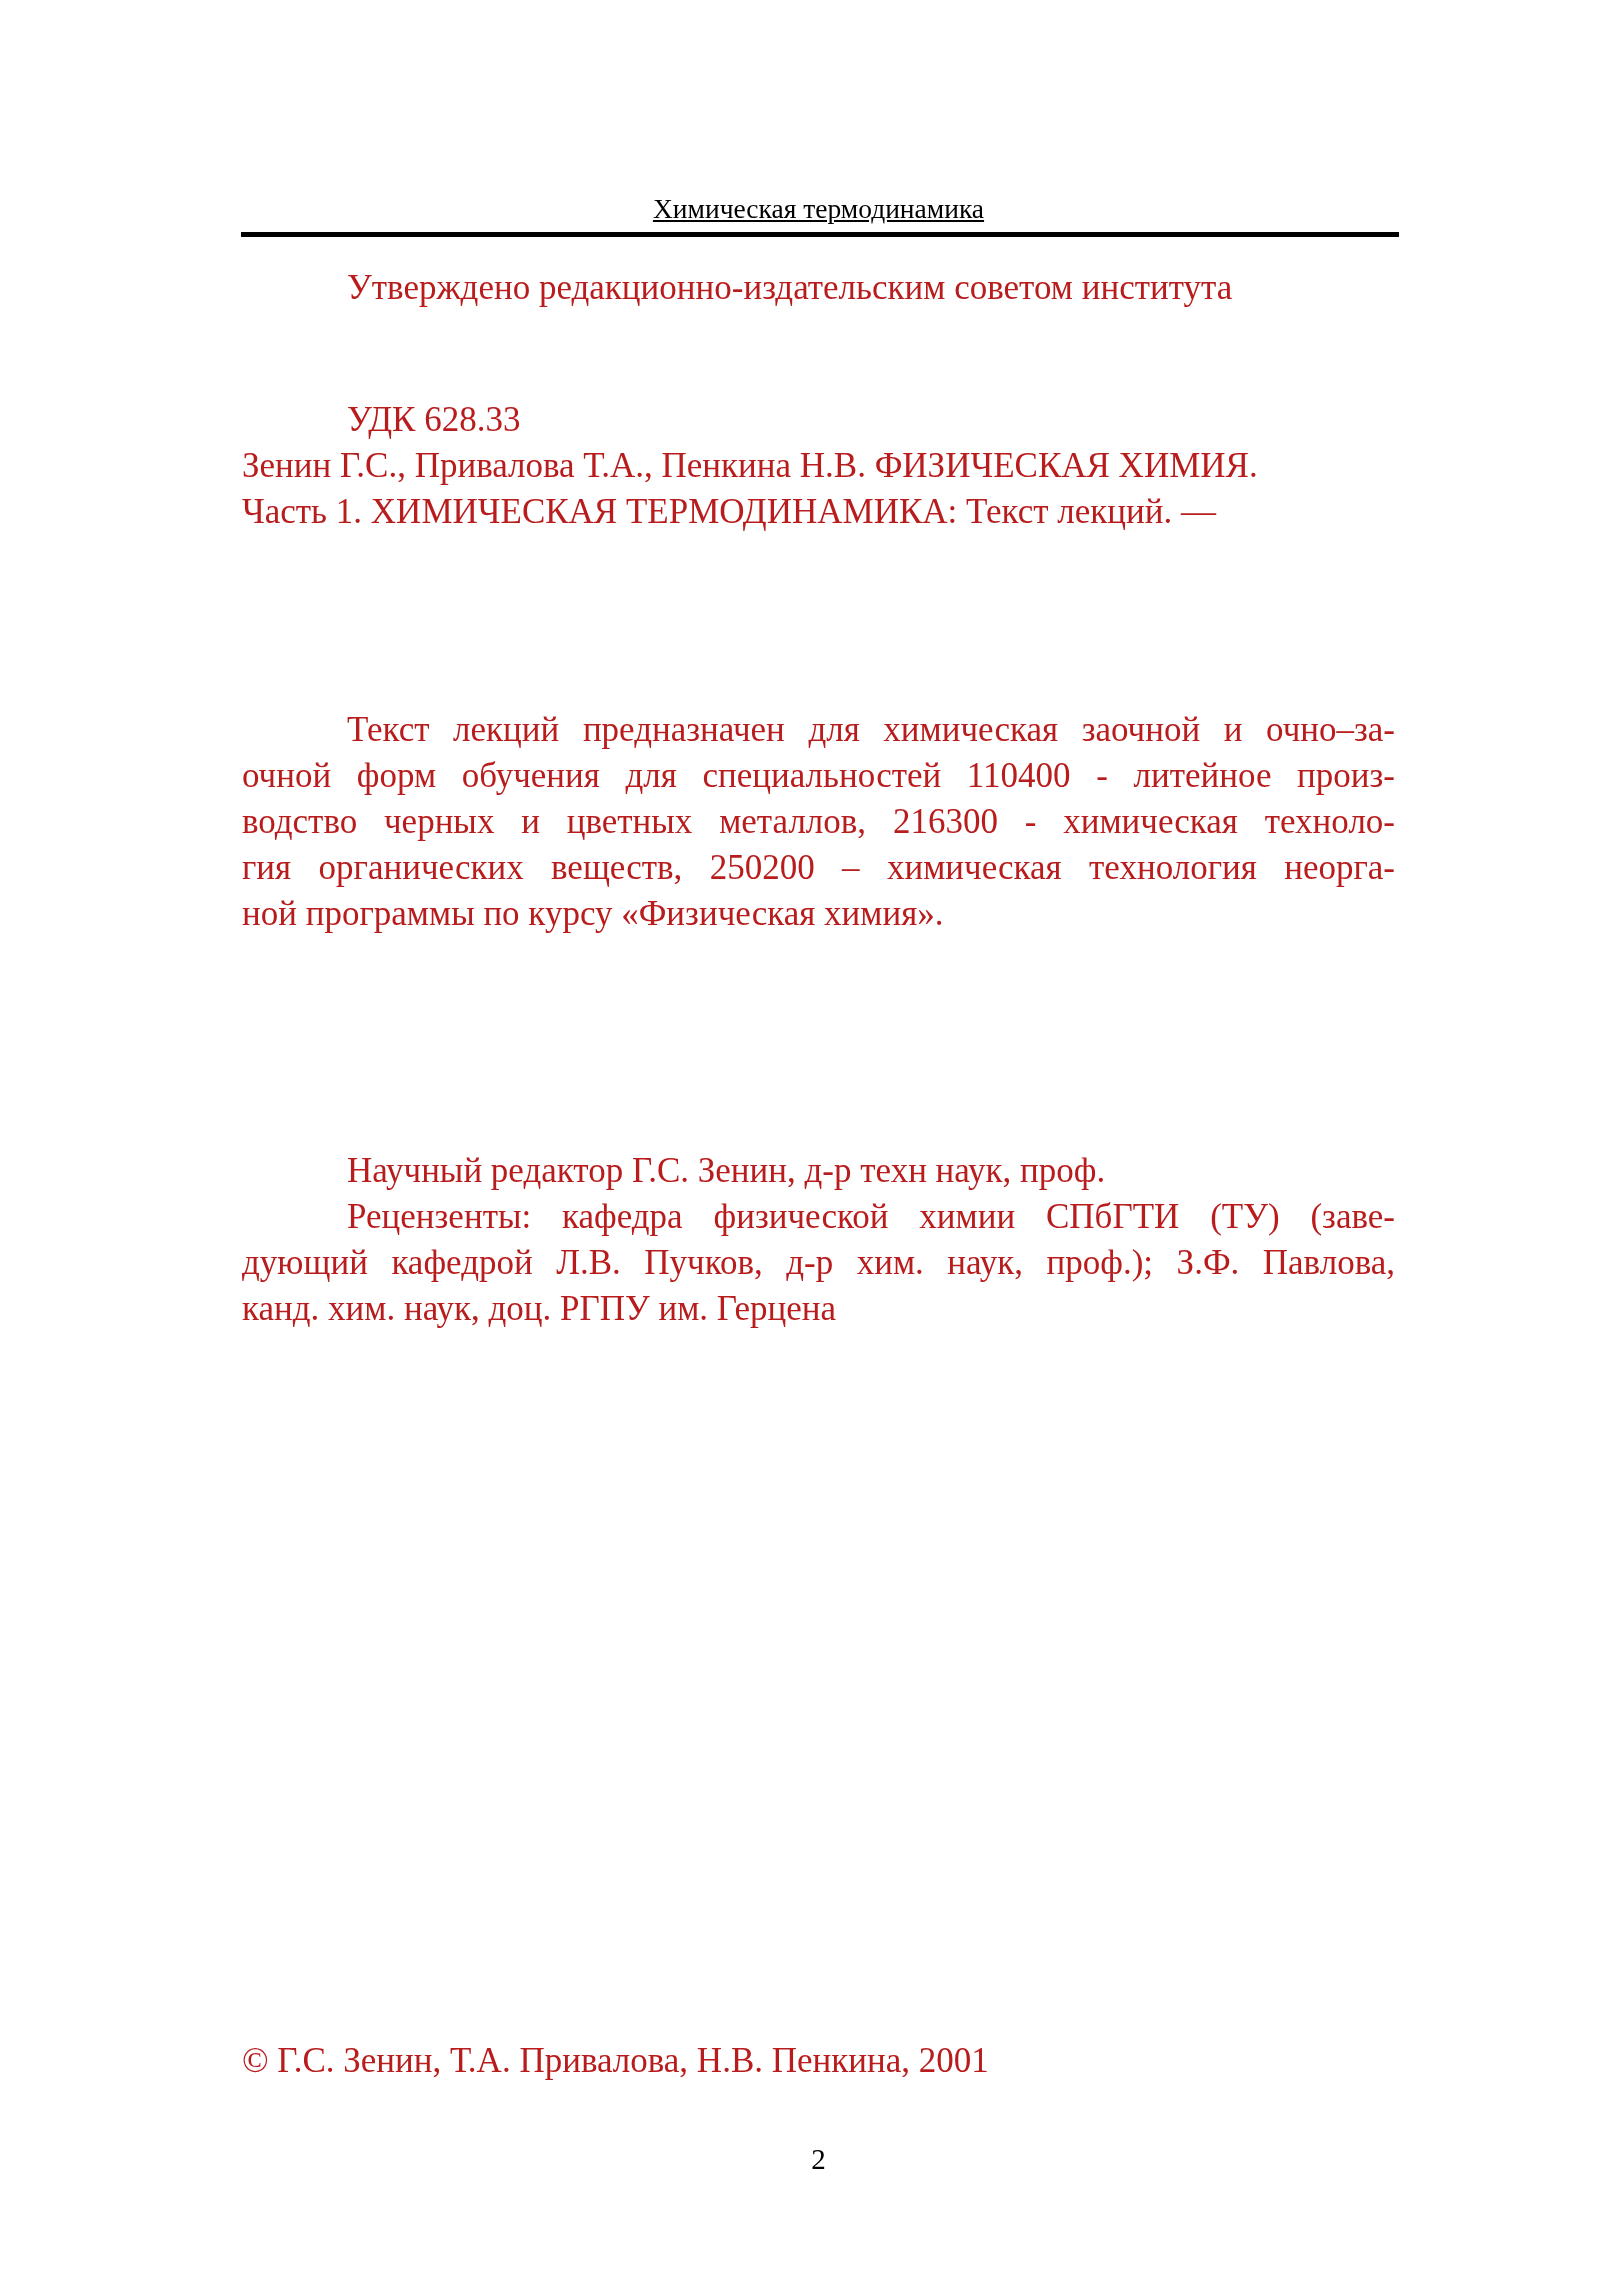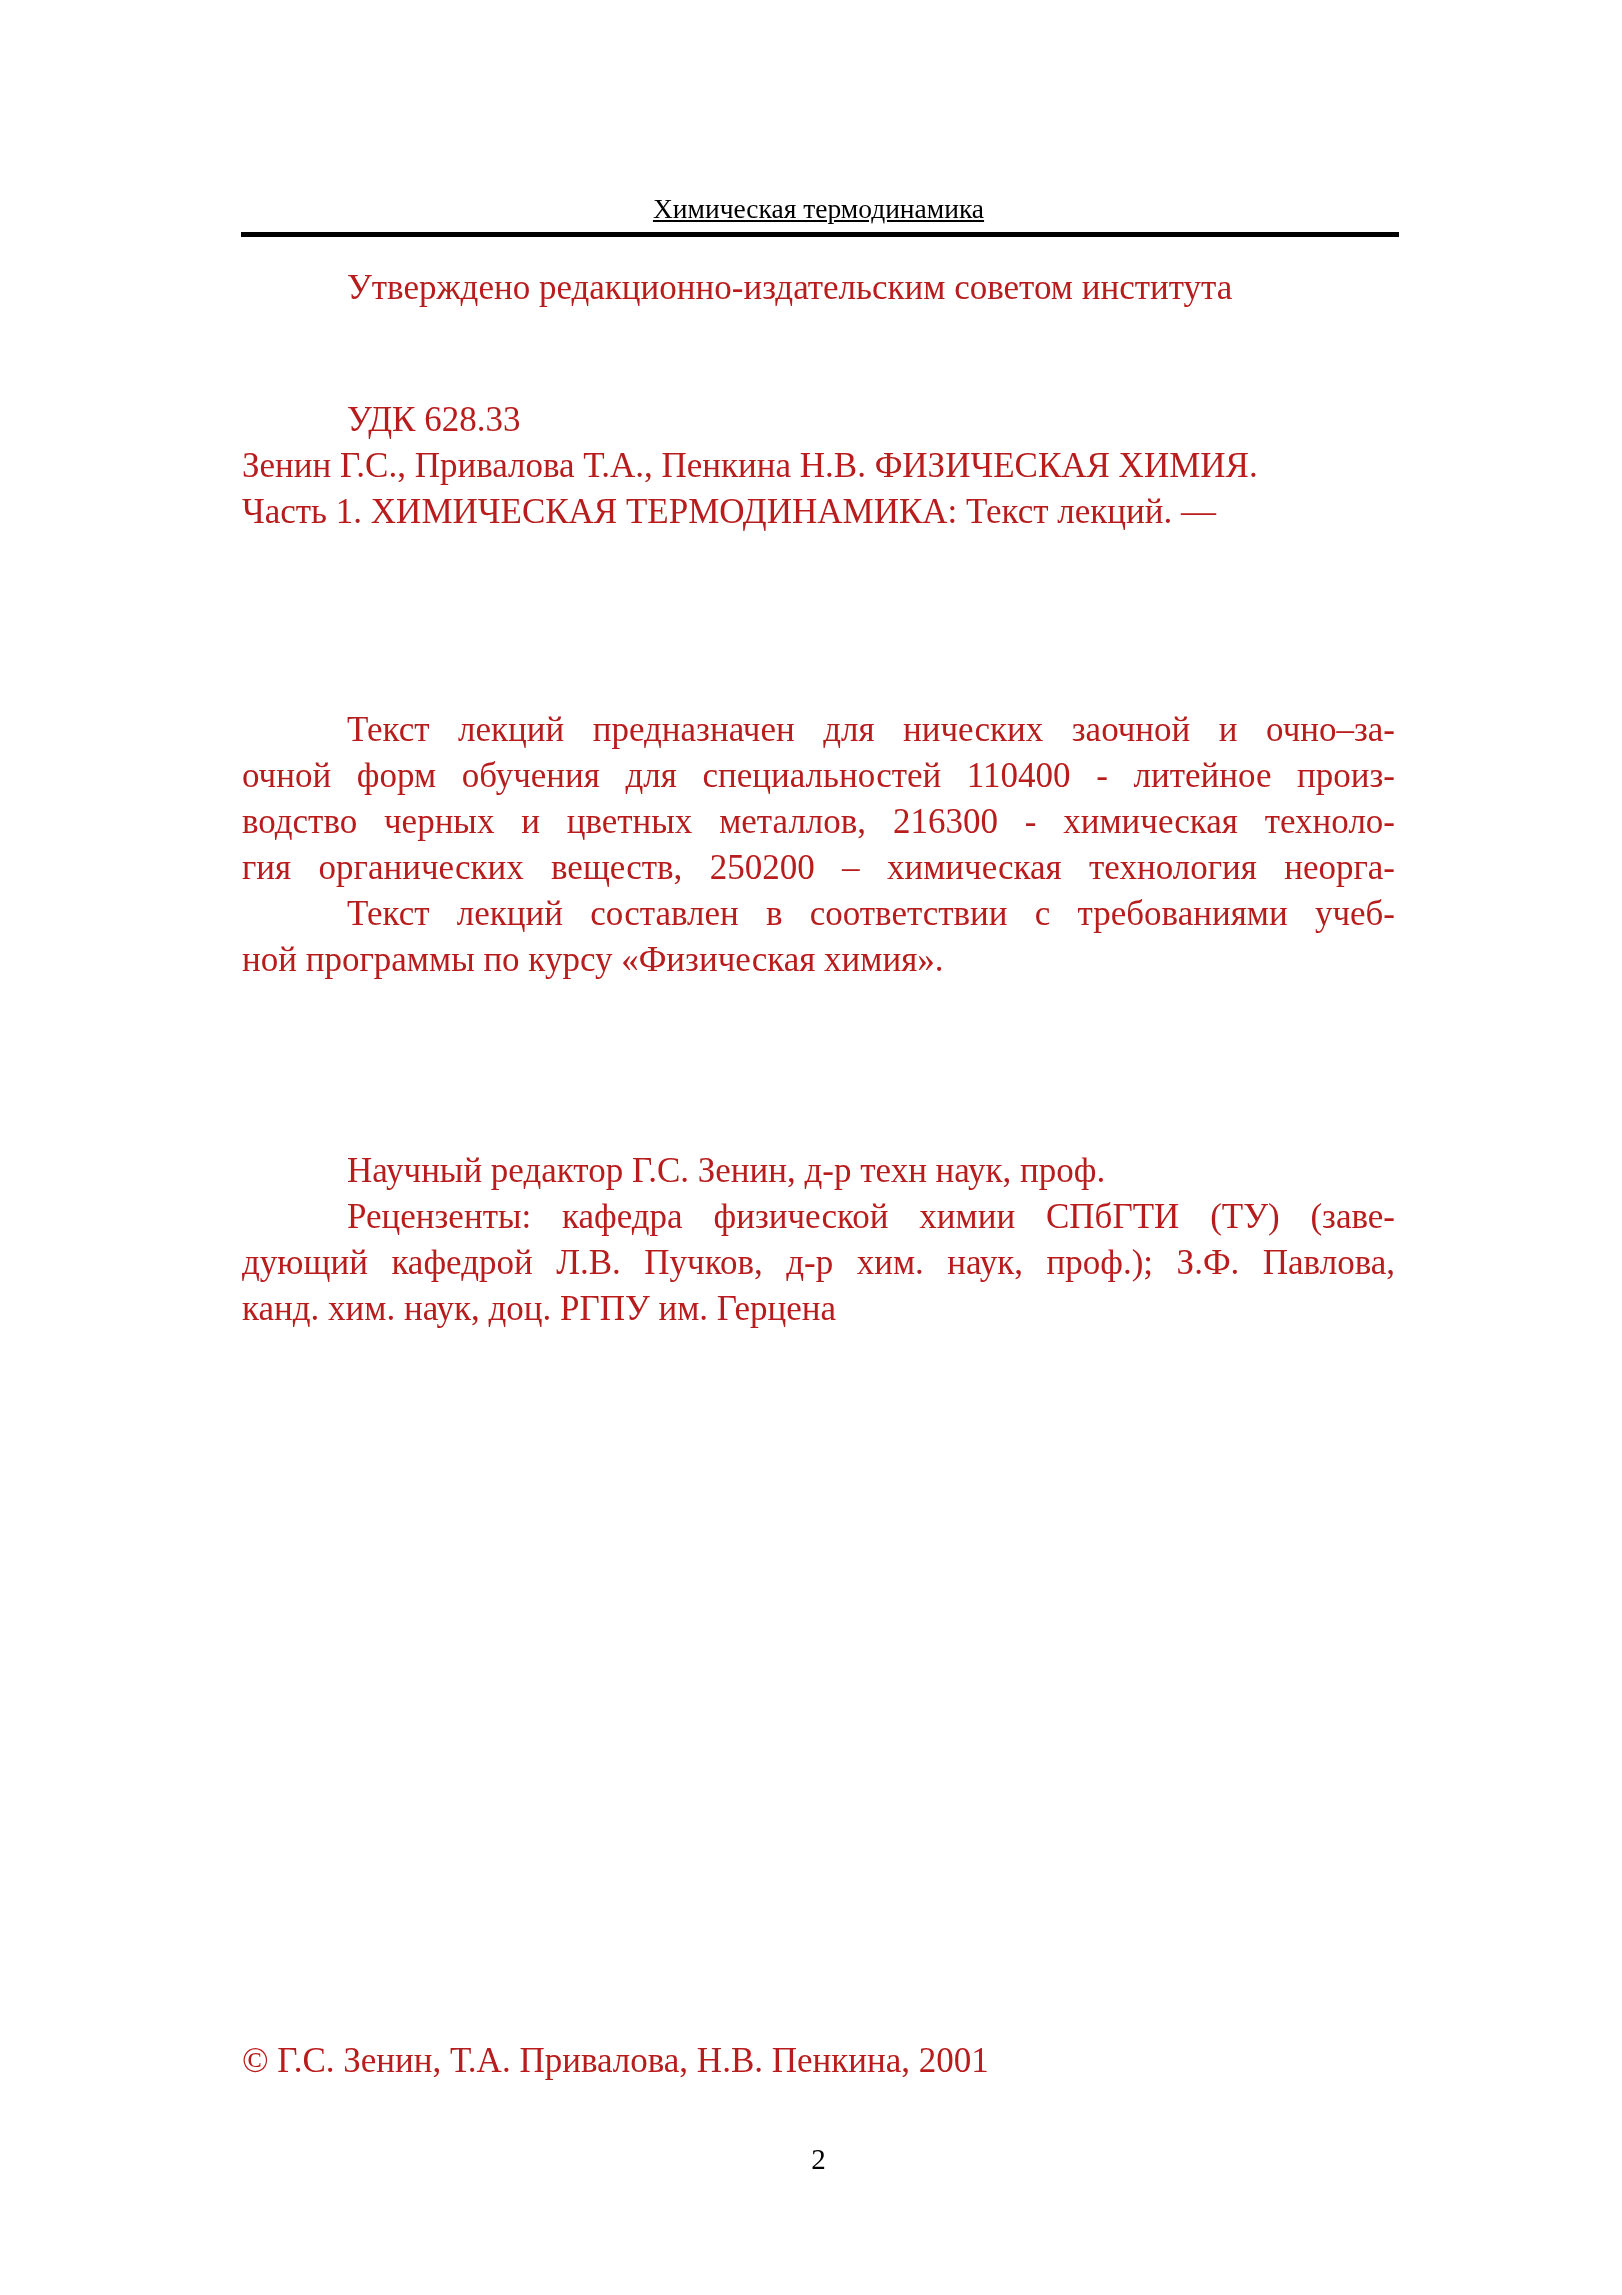--- a/index.html
+++ b/index.html
@@ -91,25 +91,24 @@
 
   <div class="block approval indent">Утверждено редакционно-издательским советом института</div>
 
   <div class="block biblio">
     <div class="line indent">УДК 628.33</div>
     <div class="line">Зенин Г.С., Привалова Т.А., Пенкина Н.В. ФИЗИЧЕСКАЯ ХИМИЯ.</div>
     <div class="line">Часть 1. ХИМИЧЕСКАЯ ТЕРМОДИНАМИКА: Текст лекций. —</div>
   </div>
 
   <div class="block annotation">
-    <div class="line just indent">Текст лекций предназначен для нических заочной и очно–за-</div>
+    <div class="line just indent">Текст лекций предназначен для химическая заочной и очно–за-</div>
     <div class="line just">очной форм обучения для специальностей 110400 - литейное произ-</div>
     <div class="line just">водство черных и цветных металлов, 216300 - химическая техноло-</div>
     <div class="line just">гия органических веществ, 250200 – химическая технология неорга-</div>
-    <div class="line just indent">Текст лекций составлен в соответствии с требованиями учеб-</div>
     <div class="line">ной программы по курсу «Физическая химия».</div>
   </div>
 
   <div class="block credits">
     <div class="line indent">Научный редактор Г.С. Зенин, д-р техн наук, проф.</div>
     <div class="line just indent">Рецензенты: кафедра физической химии СПбГТИ (ТУ) (заве-</div>
     <div class="line just">дующий кафедрой Л.В. Пучков, д-р хим. наук, проф.); З.Ф. Павлова,</div>
     <div class="line">канд. хим. наук, доц. РГПУ им. Герцена</div>
   </div>
 

